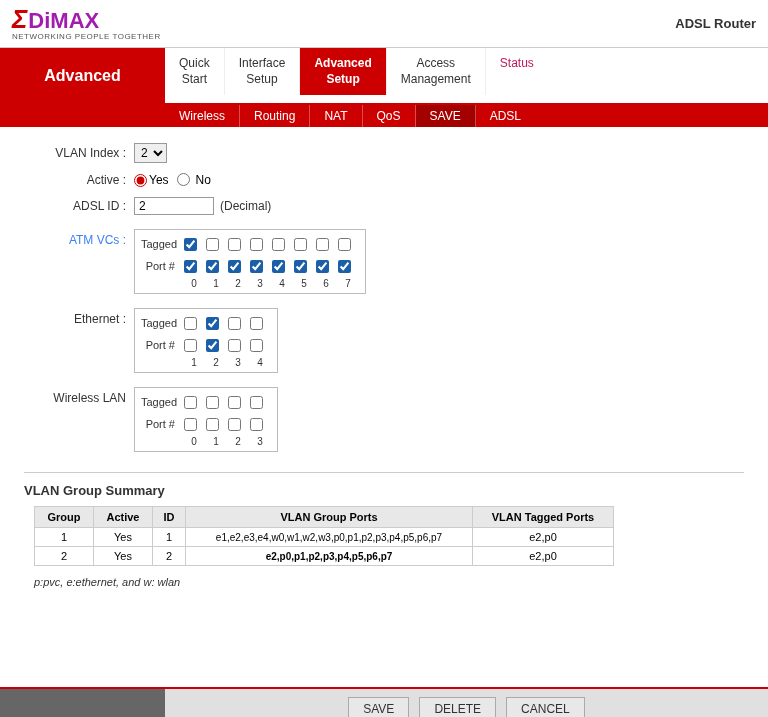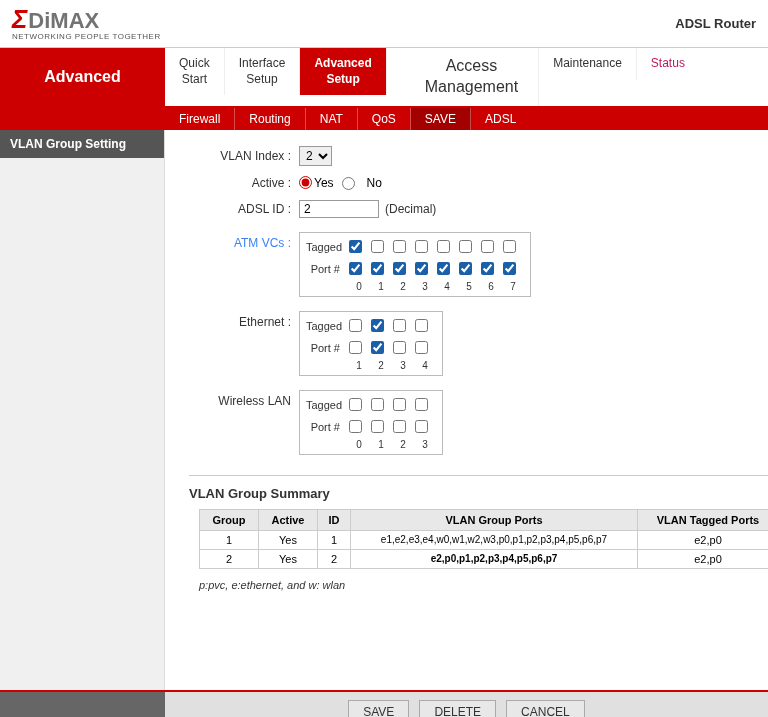--- a/index.html
+++ b/index.html
@@ -5,73 +5,69 @@
     * { box-sizing: border-box; margin: 0; padding: 0; }
     body { font-family: Arial, sans-serif; font-size: 12px; background: #fff; width: 768px; min-height: 717px; }
   </style>
 </head>
 <body>
 
 <div style="display:flex; align-items:center; justify-content:space-between; padding:6px 12px; border-bottom:1px solid #ccc; background:#fff;">
   <div style="display:flex; flex-direction:column;">
     <div style="display:flex; align-items:baseline; gap:1px;">
       <span style="font-size:26px; font-weight:bold; color:#cc0000; font-style:italic; line-height:1;">Σ</span>
-      <span style="font-size:22px; font-weight:bold; color:#737373; line-height:1;">DiMAX</span>
+      <span style="font-size:22px; font-weight:bold; color:#a21caf; line-height:1;">DiMAX</span>
     </div>
     <span style="font-size:8px; color:#555; letter-spacing:0.5px; text-transform:uppercase;">NETWORKING PEOPLE TOGETHER</span>
   </div>
   <span style="font-size:13px; font-weight:bold; color:#333;">ADSL Router</span>
 </div>
 
 <div style="display:flex; align-items:stretch; border-bottom:2px solid #cc0000;">
   <div style="background:#cc0000; color:#fff; font-size:16px; font-weight:bold; display:flex; align-items:center; justify-content:center; width:165px; min-height:55px; flex-shrink:0;">Advanced</div>
   <div style="display:flex; align-items:flex-start; flex:1;">
     <div style="padding:8px 14px; text-align:center; color:#333; font-size:12px; cursor:pointer; border-right:1px solid #eee; line-height:1.3;">Quick<br>Start</div>
     <div style="padding:8px 14px; text-align:center; color:#333; font-size:12px; cursor:pointer; border-right:1px solid #eee; line-height:1.3;">Interface<br>Setup</div>
     <div style="padding:8px 14px; text-align:center; background:#cc0000; color:#fff; font-size:12px; cursor:pointer; border-right:1px solid #eee; line-height:1.3; font-weight:bold;">Advanced<br>Setup</div>
-    <div style="padding:8px 20px; text-align:center; color:#333; font-size:16px; cursor:pointer; border-right:1px solid #eee; line-height:1.3;margin-left:18px;">Access<br>Management</div>
-    <div style="padding:8px 14px; text-align:center; color:#333; font-size:12px; cursor:pointer; border-right:1px solid #eee; line-height:1.3;">Maintenance</div>
+    <div style="padding:8px 14px; text-align:center; color:#333; font-size:12px; cursor:pointer; border-right:1px solid #eee; line-height:1.3;">Access<br>Management</div>
     <div style="padding:8px 14px; text-align:center; color:#be185d; font-size:12px; cursor:pointer; line-height:1.3;">Status</div>
   </div>
 </div>
 
 <div style="background:#cc0000; display:flex; padding-left:165px;">
-  <div style="color:#fff; padding:4px 14px; font-size:12px; cursor:pointer; border-right:1px solid rgba(255,255,255,0.3);">Firewall</div>
+  <div style="color:#fff; padding:4px 14px; font-size:12px; cursor:pointer; border-right:1px solid rgba(255,255,255,0.3);">Wireless</div>
   <div style="color:#fff; padding:4px 14px; font-size:12px; cursor:pointer; border-right:1px solid rgba(255,255,255,0.3);">Routing</div>
   <div style="color:#fff; padding:4px 14px; font-size:12px; cursor:pointer; border-right:1px solid rgba(255,255,255,0.3);">NAT</div>
   <div style="color:#fff; padding:4px 14px; font-size:12px; cursor:pointer; border-right:1px solid rgba(255,255,255,0.3);">QoS</div>
   <div style="color:#fff; padding:4px 14px; font-size:12px; cursor:pointer; border-right:1px solid rgba(255,255,255,0.3); background:rgba(0,0,0,0.2);">SAVE</div>
   <div style="color:#fff; padding:4px 14px; font-size:12px; cursor:pointer;">ADSL</div>
 </div>
 
 <div style="display:flex; min-height:560px;">
 
-  <div style="width:165px; background:#f0f0f0; border-right:1px solid #ddd; flex-shrink:0;">
-    <div style="background:#555; color:#fff; padding:7px 10px; font-size:12px; font-weight:bold;">VLAN Group Setting</div>
-  </div>
 
   <div style="flex:1; padding:16px 24px;">
 
     <div style="display:flex; align-items:center; margin-bottom:10px;">
       <div style="width:110px; text-align:right; padding-right:8px; font-size:12px; color:#333;">VLAN Index :</div>
       <select style="font-size:12px; padding:1px 2px; border:1px solid #999;">
         <option>1</option>
         <option selected="">2</option>
         <option>3</option>
         <option>4</option>
       </select>
     </div>
 
     <div style="display:flex; align-items:center; margin-bottom:10px;">
       <div style="width:110px; text-align:right; padding-right:8px; font-size:12px; color:#333;">Active :</div>
       <label style="display:flex; align-items:center; gap:2px; cursor:pointer; font-size:12px;">
         <input type="radio" name="active" checked="" style="accent-color: rgb(204, 0, 0);">
         <span>Yes</span>
       </label>
-      <label style="display:flex; align-items:flex-end; gap:12px; cursor:pointer; font-size:12px; margin-left:8px;">
+      <label style="display:flex; align-items:flex-start; gap:6px; cursor:pointer; font-size:12px; margin-left:8px;">
         <input type="radio" name="active" style="">
         <span>No</span>
       </label>
     </div>
 
     <div style="display:flex; align-items:center; margin-bottom:14px;">
       <div style="width:110px; text-align:right; padding-right:8px; font-size:12px; color:#333;">ADSL ID :</div>
       <input type="text" value="2" style="width: 80px; font-size: 12px; padding: 1px 4px; border: 1px solid rgb(153, 153, 153);">
       <span style="font-size:12px; color:#333; margin-left:6px;text-align:right;">(Decimal)</span>
     </div>

